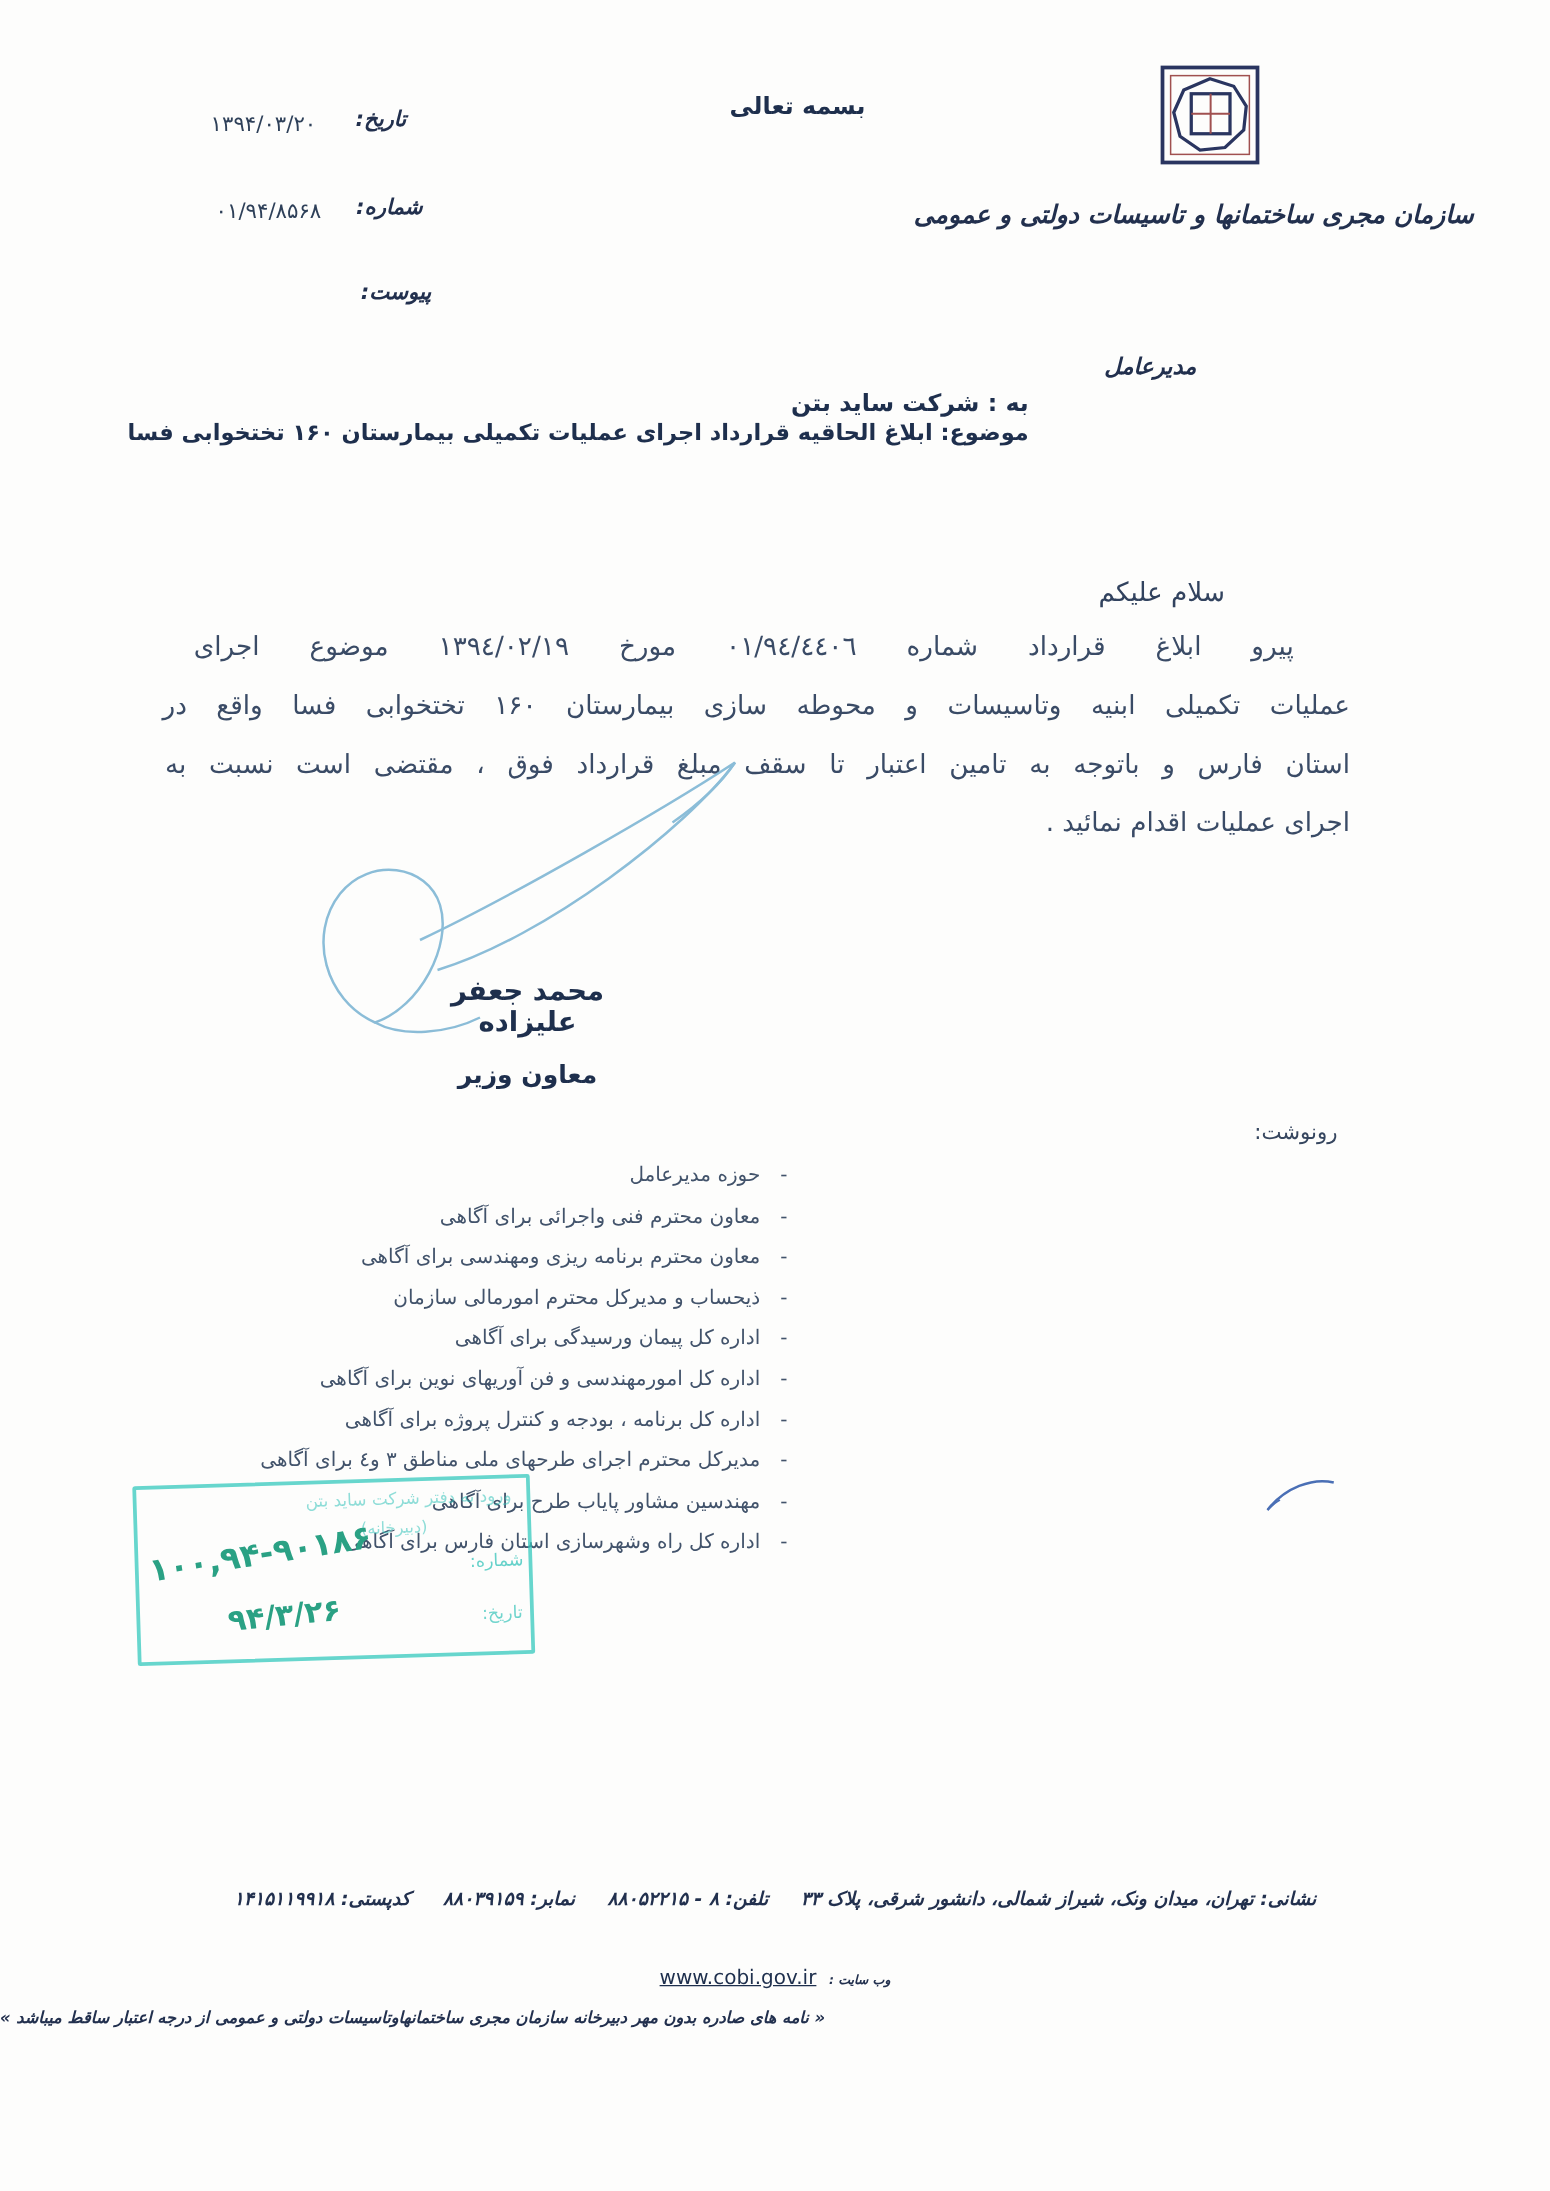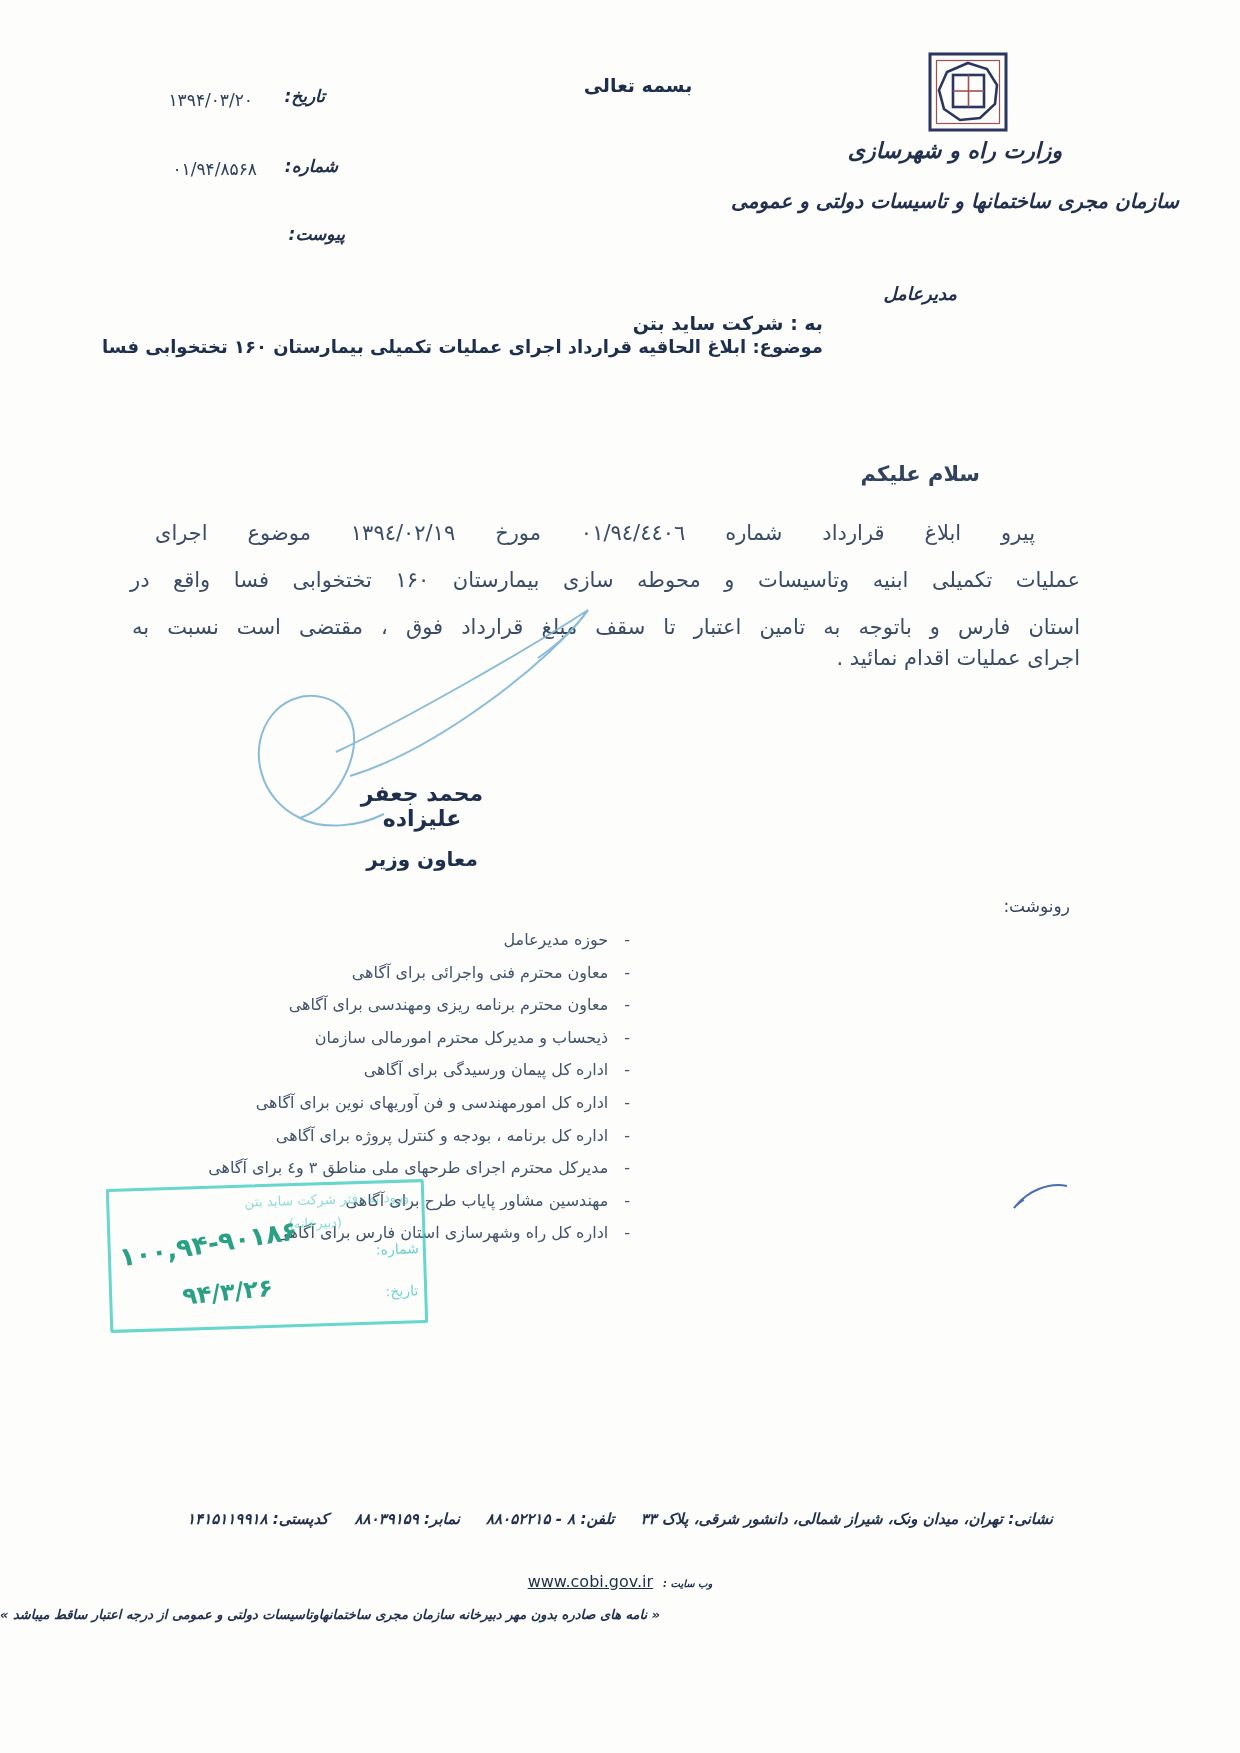--- a/index.html
+++ b/index.html
@@ -4,26 +4,26 @@
 <style>
   html,body{margin:0;padding:0;background:#e8e8e6;}
   .page{
     position:relative;width:1240px;height:1753px;margin:0 auto;
     background:#fdfdfc;overflow:hidden;
     font-family:"DejaVu Sans",sans-serif;color:#2b3a55;
   }
   .abs{position:absolute;}
   .rtl{direction:rtl;unicode-bidi:embed;}
   .cal{font-style:italic;font-weight:600;color:#22304e;}
-  .ink{color:#31425e;font-weight:bold;}
+  .ink{color:#31425e;}
   .bold{font-weight:bold;color:#1e2f4d;}
   .meta-label{font-size:17px;}
   .meta-value{font-size:17px;color:#2e4059;direction:ltr;}
   .body-line{font-size:21px;color:#3a4b66;line-height:34px;text-align:right;}
-  .just{text-align:justify;text-align-last:justify;margin-top:16px;-moz-text-align-last:justify;}
+  .just{text-align:justify;text-align-last:justify;-moz-text-align-last:justify;}
   .cc-row{display:flex;direction:rtl;align-items:flex-start;gap:16px;
           height:32.6px;font-size:16px;color:#42536b;}
   .cc-dash{color:#42536b;}
   .stamp{
     left:108px;top:1184px;width:312px;height:138px;
     border:3px solid rgba(52,200,190,.75);transform:rotate(-1.8deg);
     border-radius:2px;
   }
   .stamp-faded{color:rgba(52,195,185,.55);font-size:13.5px;}
   .stamp-hand{color:#2aa184;direction:ltr;font-weight:600;}
@@ -46,21 +46,20 @@
       <polygon points="40,11 59,17 69,33 67,52 52,66 32,68 16,57 11,38 19,20" fill="none" stroke="#2a3560" stroke-width="2.6"></polygon>
       <rect x="25" y="23" width="31" height="32" fill="none" stroke="#2a3560" stroke-width="2.6"></rect>
       <line x1="25" y1="39" x2="56" y2="39" stroke="#a05050" stroke-width="1.6"></line>
       <line x1="40.5" y1="23" x2="40.5" y2="55" stroke="#a05050" stroke-width="1.6"></line>
     </svg>
   </div>
 
   <div class="abs rtl bold" style="left:578px;top:74px;width:120px;text-align:center;font-size:19px;">بسمه تعالی</div>
 
   <div class="abs" style="right:55px;top:136px;width:460px;text-align:center;">
-    <div class="rtl cal" style="font-size:22px;line-height:30px;">وزارت راه و شهرسازی</div>
     <div class="rtl cal" style="font-size:20px;line-height:30px;margin-top:20px;">سازمان مجری ساختمانها و تاسیسات دولتی و عمومی</div>
   </div>
   <div class="abs rtl cal" style="right:283px;top:260px;font-size:18px;margin-top:23px;">مدیرعامل</div>
 
   <div class="abs rtl cal meta-label" style="right:915px;top:86px;">تاریخ:</div>
   <div class="abs meta-value" style="right:987px;top:90px;">۱۳۹۴/۰۳/۲۰</div>
 
   <div class="abs rtl cal meta-label" style="right:902px;top:156px;">شماره:</div>
   <div class="abs meta-value" style="right:983px;top:159px;">۰۱/۹۴/۸۵۶۸</div>
 

